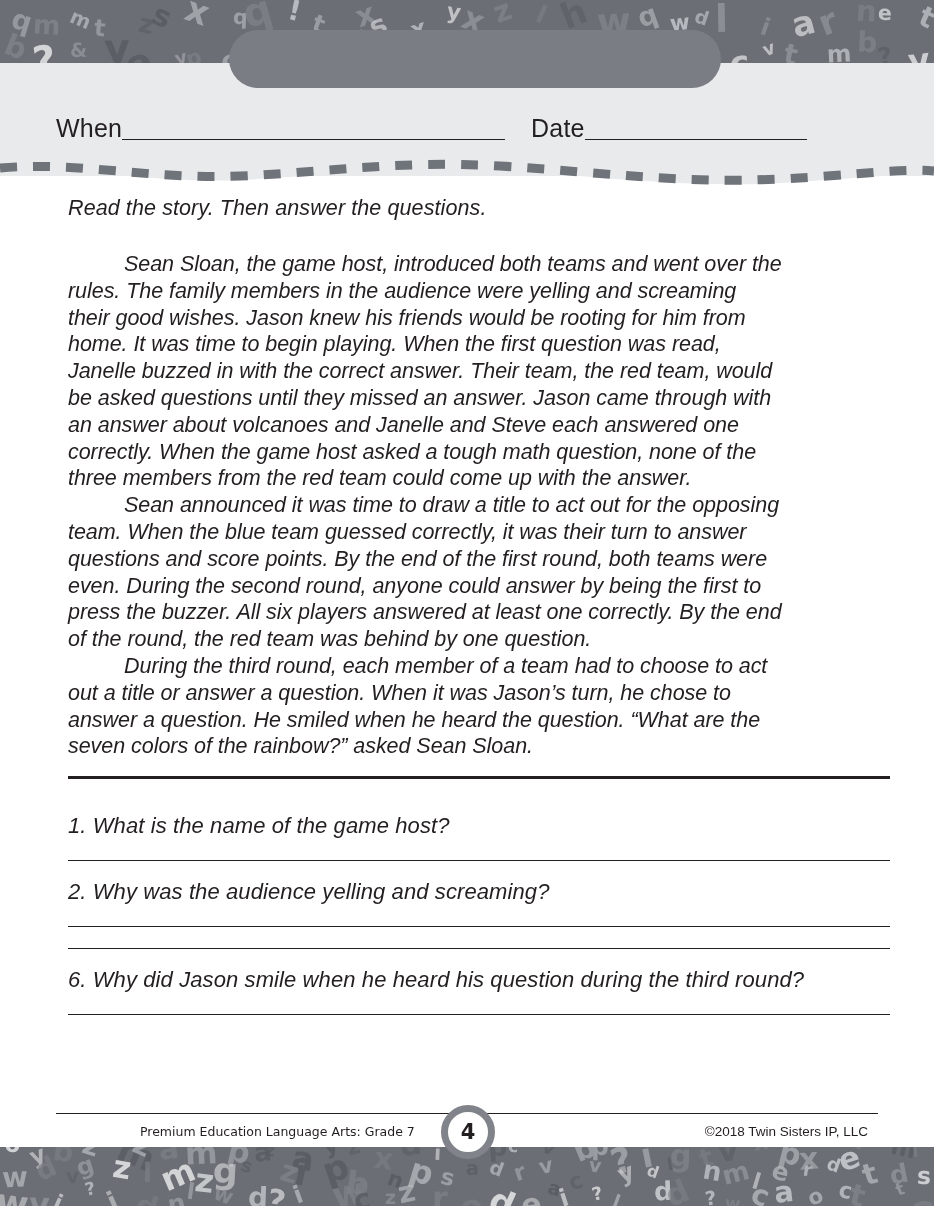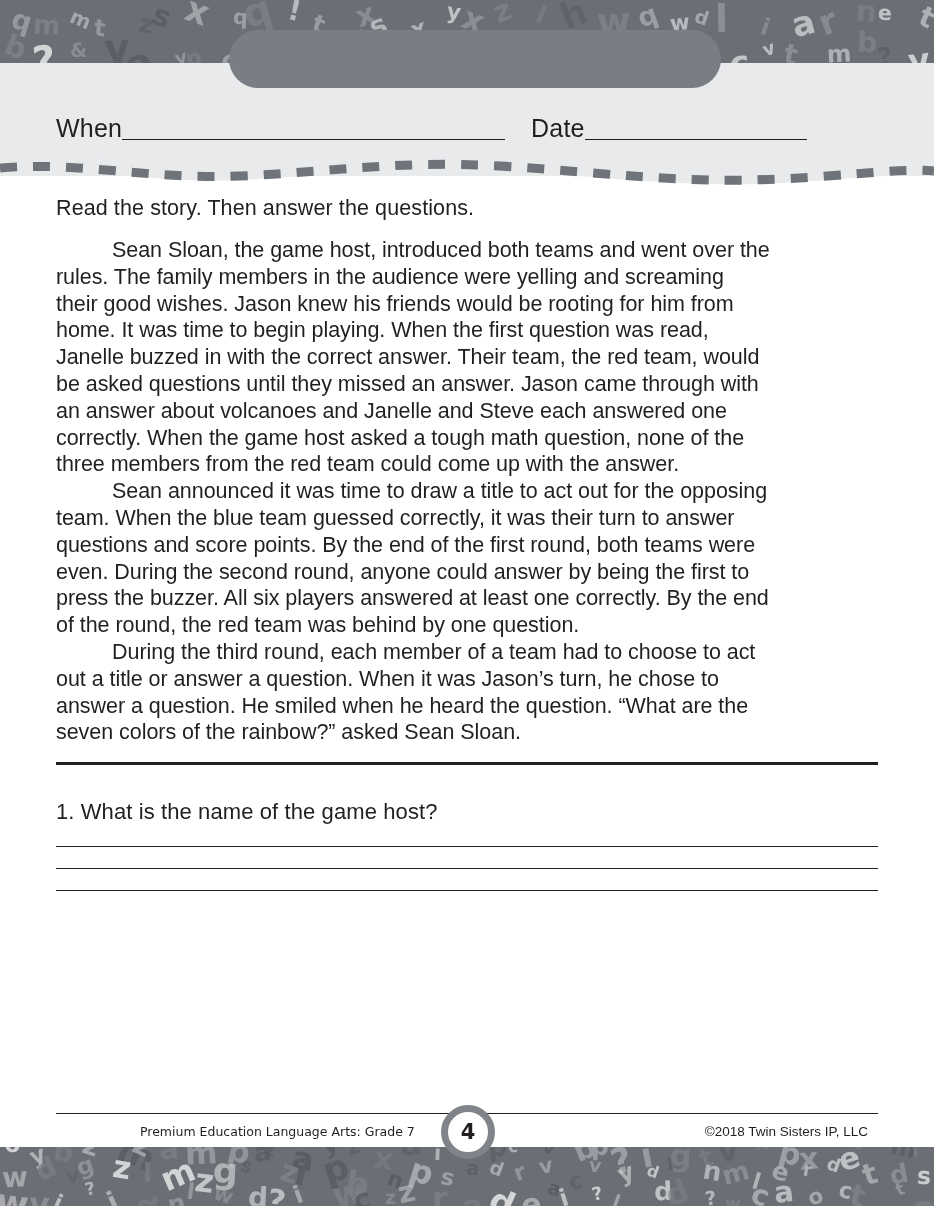--- a/index.html
+++ b/index.html
@@ -132,36 +132,37 @@
     left: 0;
     width: 934px;
     height: 34px;
     z-index: 7;
   }
 
   
   .sheet {
     position: absolute;
     top: 190px;
-    left: 0;
+    left: 12px;
     width: 826px;
     height: 920px;
     padding: 0 56px;
+    font-style: italic;
   }
 
   .instruction {
     font-family: "Liberation Sans", sans-serif;
     font-size: 21.5px;
     color: #231f20;
     margin-top: 6px;
     letter-spacing: .1px;
   }
 
   .story {
-    margin-top: 16px;
+    margin-top: 30px;
   }
   .story p {
     font-family: "Liberation Sans", sans-serif;
     font-size: 21.5px;
     line-height: 26.8px;
     color: #231f20;
     text-indent: 56px;
     letter-spacing: -0.05px;
   }
 
@@ -451,28 +452,33 @@
 
   <div class="heavy-rule"></div>
 
   <div class="questions">
 
     <div class="q-block">
       <div class="q-text">1. What is the name of the game host?</div>
       <div class="q-line"></div>
     </div>
 
+    <div class="q-block">
+      <div class="q-text">2. Why was the audience yelling and screaming?</div>
+      <div class="q-line"></div>
+    </div>
 
     <div class="q-block">
       <div class="q-line"></div>
     </div>
 
 
 
     <div class="q-block">
+      <div class="q-text">6. Why did Jason smile when he heard his question during the third round?</div>
       <div class="q-line"></div>
     </div>
 
   </div>
 </div>
 
 <div class="footer-rule"></div>
 <div class="footer-left">Premium Education Language Arts: Grade 7</div>
 <div class="footer-right">©2018 Twin Sisters IP, LLC</div>
 

